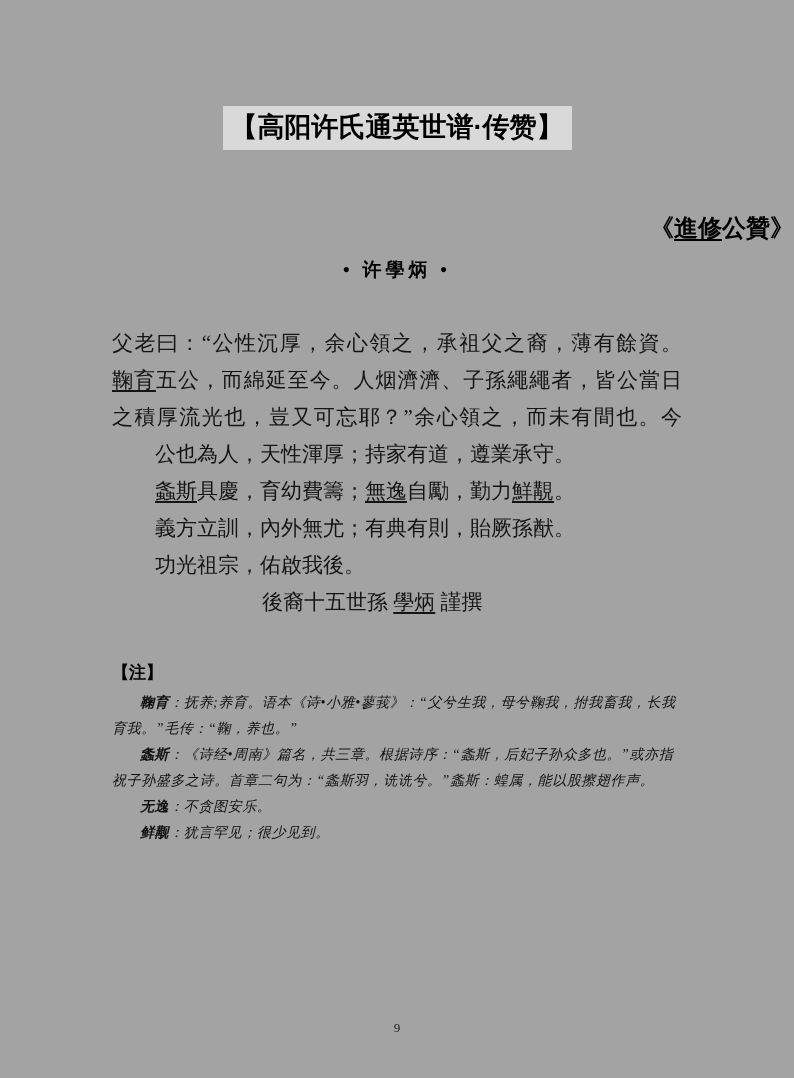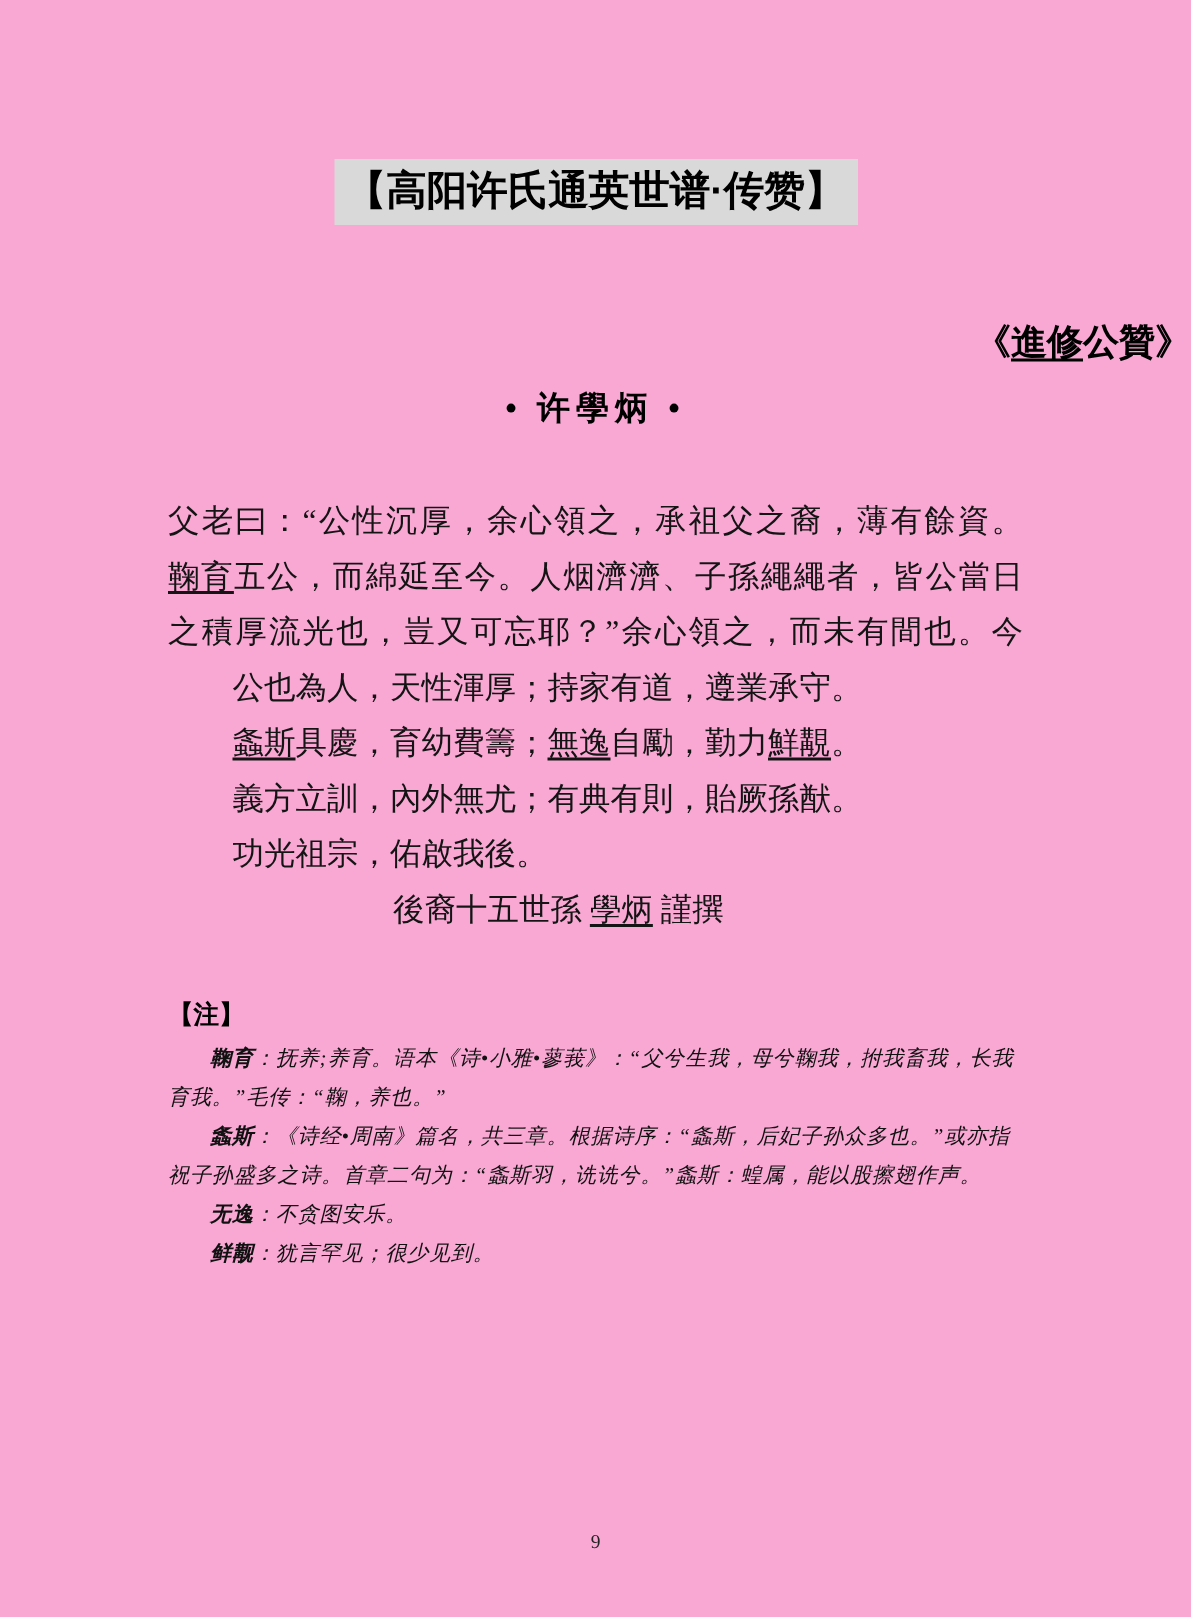--- a/index.html
+++ b/index.html
@@ -1,19 +1,19 @@
 <!DOCTYPE html>
 <html><head>
 <meta charset="utf-8">
 <style>
   html,body{margin:0;padding:0;background:#ffffff;}
   .page{
     position:relative;
     width:794px;height:1078px;
-    background:#f9a8d4;
+    background:#a3a3a3;
     margin:0 auto;
     overflow:hidden;
     font-family:"Liberation Serif", serif;
     color:#141414;
   }
   
   .series-title-wrap{padding-top:106px;text-align:center;}
   .series-title{
     display:inline-block;
     font-family:"Liberation Sans", sans-serif;
@@ -29,21 +29,21 @@
     text-align:right;
     font-family:"Liberation Sans", sans-serif;
     font-weight:bold;
     font-size:24px;
     color:#000;
   }
   .author-line{
     margin-top:13px;
     text-align:center;
     font-weight:bold;
-    font-size:22px;
+    font-size:19px;
     letter-spacing:4px;
     color:#000;
   }
   
   .body-text{
     margin:42px 112px 0 112px;
     width:570px;
     font-size:21px;
     line-height:37px;
   }

